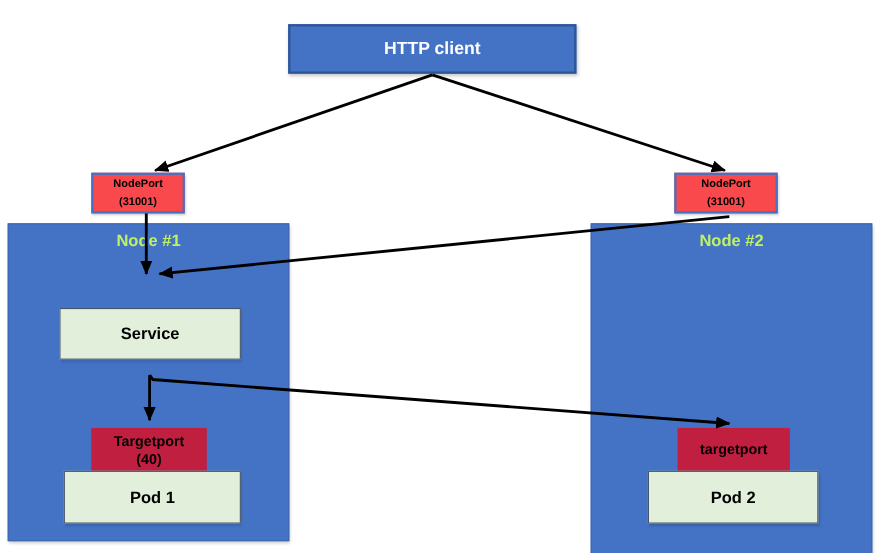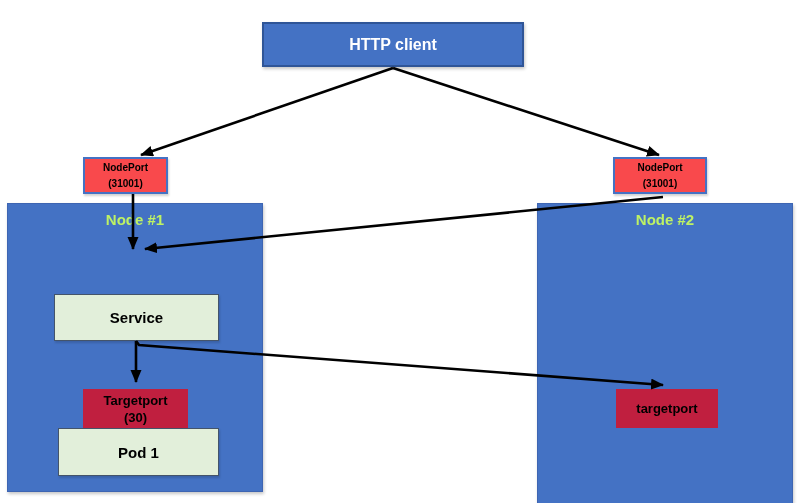--- a/index.html
+++ b/index.html
@@ -21,21 +21,21 @@
   .node{position:absolute;box-sizing:border-box;background:var(--blue_fill);
         border:1.5px solid var(--node_border);box-shadow:1px 2px 3px rgba(0,0,0,0.22);}
   .node1{left:7px;top:203px;width:256px;height:289px;}
   .node2{left:537px;top:203px;width:256px;height:331px;}
   .node-label{position:absolute;top:7px;left:0;width:100%;text-align:center;
               color:#bef264;font-size:15px;}
   .crimson{background:var(--crimson_fill);color:#000;font-size:13px;line-height:17px;}
   .green{background:var(--green_fill);border:1.5px solid var(--green_border);
          color:#000;font-size:15px;box-shadow:1px 2px 2px rgba(0,0,0,0.15);}
   .port{left:75px;top:50px;width:106px;height:40px;}
-  .service{left:46px;top:90px;width:165px;height:47px;}
+  .service{left:46px;top:76px;width:165px;height:47px;}
   .tp1{left:75px;top:185px;width:105px;height:39px;}
   .pod1{left:50px;top:224px;width:161px;height:48px;}
   .tp2{left:78px;top:185px;width:102px;height:39px;}
   .pod2{left:51px;top:224px;width:155px;height:48px;}
   .arrows{position:absolute;left:0;top:0;width:800px;height:503px;
           pointer-events:none;z-index:10;}
 </style>
 </head>
 <body>
 
@@ -54,31 +54,34 @@
     <div>(31001)</div>
   </div>
 
   <div class="node node1">
     <div class="node-label">Node #1</div>
     <div class="box green service">
       <span>Service</span>
     </div>
     <div class="box crimson tp1">
       <div>Targetport</div>
-      <div>(30)</div>
+      <div>(40)</div>
     </div>
     <div class="box green pod1">
       <span>Pod 1</span>
     </div>
   </div>
 
   <div class="node node2">
     <div class="node-label">Node #2</div>
     <div class="box crimson tp2">
       <span>targetport</span>
+    </div>
+    <div class="box green pod2">
+      <span>Pod 2</span>
     </div>
   </div>
 
   <svg class="arrows" viewBox="0 0 800 503" xmlns="http://www.w3.org/2000/svg">
     <defs>
       <marker id="ah" markerUnits="userSpaceOnUse" markerWidth="14" markerHeight="12" refX="12" refY="5.5" orient="auto">
         <path d="M0,0 L13,5.5 L0,11 Z" fill="#000"></path>
       </marker>
     </defs>
     <g stroke="#000" stroke-width="2.6" fill="none">

